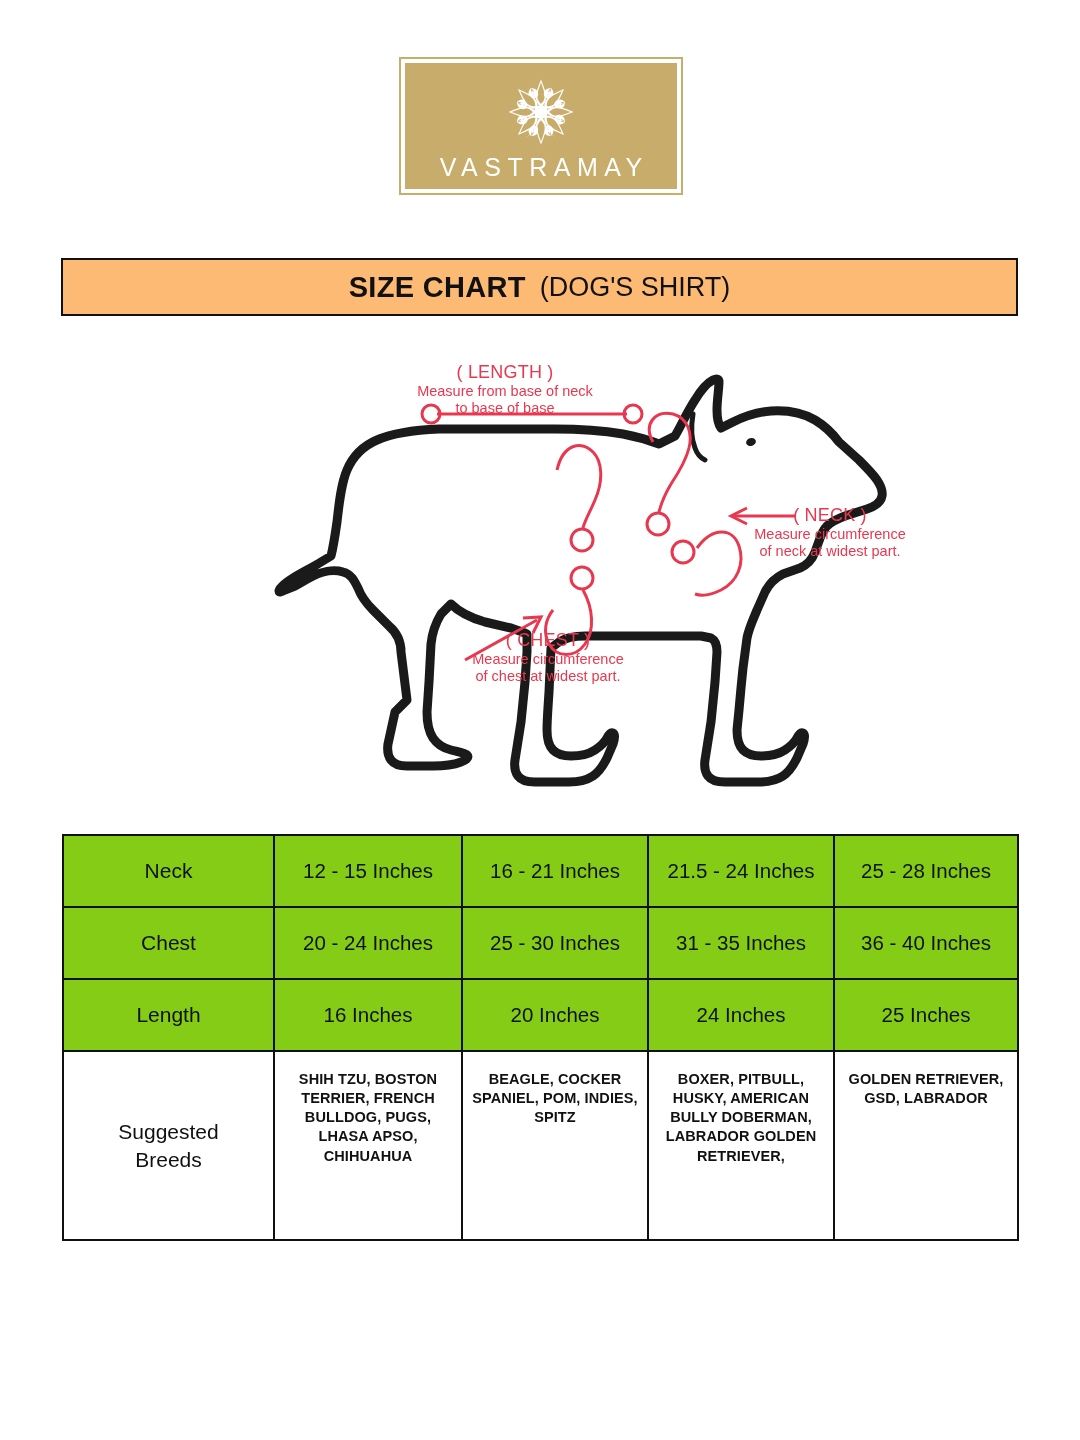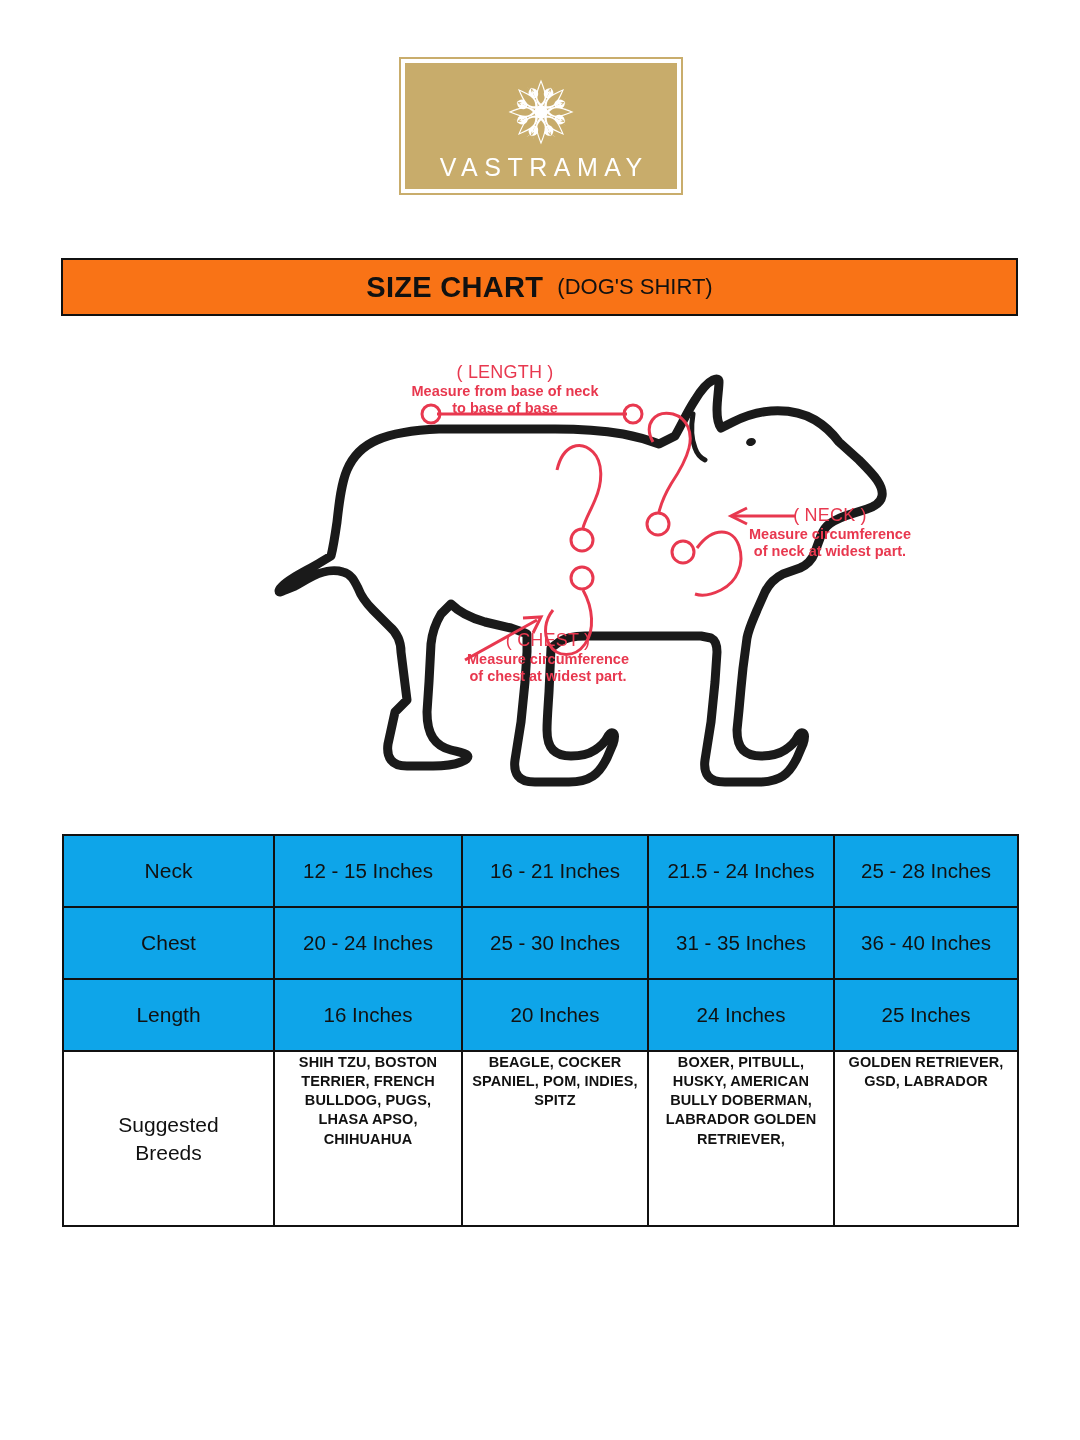--- a/index.html
+++ b/index.html
@@ -51,35 +51,35 @@
     font-family: "Liberation Sans", sans-serif;
   }
 
   
   #title-bar {
     position: absolute;
     left: 61px;
     top: 258px;
     width: 957px;
     height: 58px;
-    background: #f97316;
+    background: #fdba74;
     border: 2px solid #111111;
     box-sizing: border-box;
     display: flex;
     align-items: center;
     justify-content: center;
   }
   #title-main {
     font-size: 29px;
     font-weight: bold;
     color: #111111;
     letter-spacing: 0.3px;
   }
   #title-sub {
-    font-size: 22px;
+    font-size: 27px;
     font-weight: 400;
     color: #111111;
     margin-left: 14px;
   }
 
   
   #diagram {
     position: absolute;
     left: 255px;
     top: 352px;
@@ -90,21 +90,21 @@
 
   .ann-text {
     position: absolute;
     color: #e8384f;
     font-family: "Liberation Sans", sans-serif;
     text-align: center;
     line-height: 1.18;
     white-space: nowrap;
   }
   .ann-head { font-size: 18px; font-weight: 400; letter-spacing: 0.2px; }
-  .ann-body { font-size: 14.5px; font-weight: bold; }
+  .ann-body { font-size: 14.5px; font-weight: normal; }
 
   #ann-length { left: 360px; top: 362px; width: 290px; }
   #ann-neck   { left: 720px; top: 505px; width: 220px; }
   #ann-chest  { left: 428px; top: 630px; width: 240px; }
 
   
   #size-table {
     position: absolute;
     left: 62px;
     top: 834px;
@@ -118,21 +118,21 @@
     vertical-align: middle;
     color: #111111;
   }
   #size-table tr.header-row td {
     background: #c8ac6b;
     font-size: 23px;
     height: 72px;
     font-weight: 400;
   }
   #size-table tr.data-row td {
-    background: #0ea5e9;
+    background: #84cc16;
     font-size: 20.5px;
     height: 68px;
     font-weight: 400;
   }
   #size-table tr.data-row td.rowlabel { font-size: 21px; }
   #size-table tr.breeds-row td {
     background: #ffffff;
     height: 165px;
     vertical-align: middle;
     padding: 4px 3px;
@@ -142,21 +142,21 @@
     line-height: 1.3;
     font-weight: 400;
     text-align: center;
   }
   #size-table tr.breeds-row td.breedcell {
     font-size: 14.5px;
     font-weight: bold;
     line-height: 1.32;
     letter-spacing: 0.1px;
     vertical-align: top;
-    padding-top: 1px;
+    padding-top: 18px;
   }
   .col-label { width: 211px; }
   .col-s  { width: 188px; }
   .col-m  { width: 186px; }
   .col-l  { width: 186px; }
   .col-xl { width: 184px; }
 </style>
 </head>
 <body>
 

